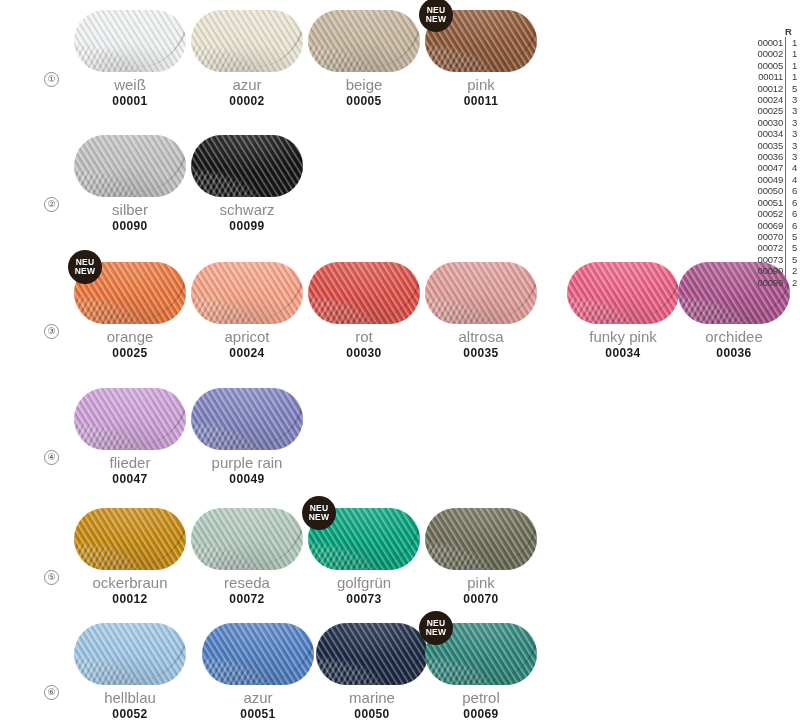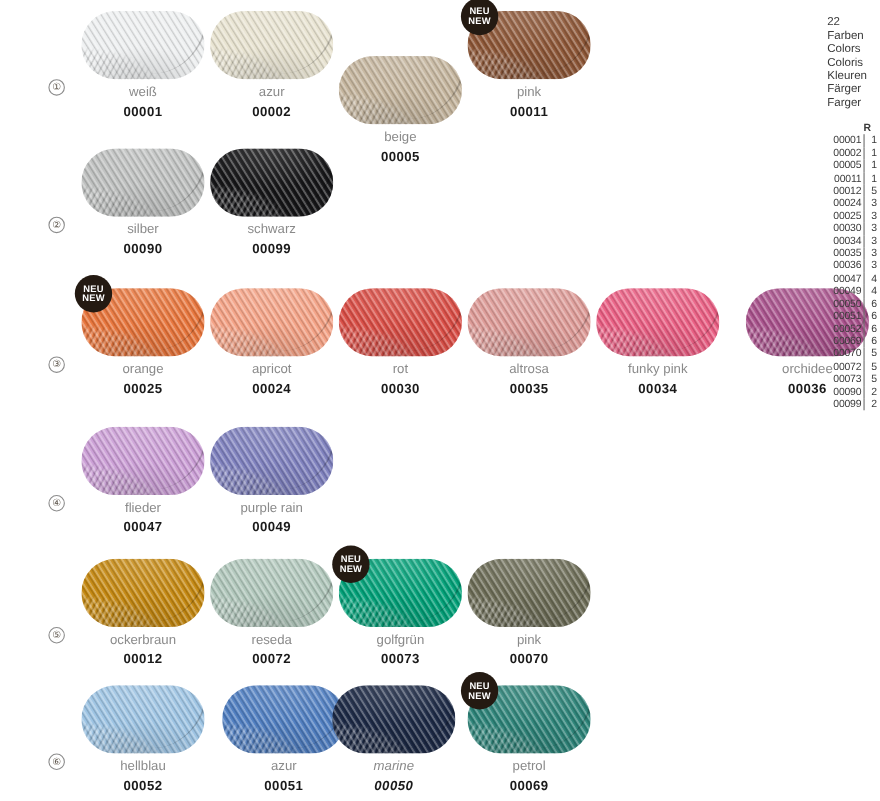--- a/index.html
+++ b/index.html
@@ -83,21 +83,21 @@
     background: #241a12; color: #fff;
     font-size: 8.5px; font-weight: bold; line-height: 9.5px;
     letter-spacing: .2px;
     display: flex; flex-direction: column;
     align-items: center; justify-content: center;
     z-index: 4;
   }
 
   .cname {
     position: absolute; top: 66px; left: 0; width: 140px;
-    text-align: center; font-size: 12px; color: #8a8a8a;
+    text-align: center; font-size: 15px; color: #8a8a8a;
   }
   .cnum {
     position: absolute; top: 84px; left: 0; width: 140px;
     text-align: center; font-size: 12px; font-weight: bold; color: #1a1a1a;
     letter-spacing: .4px;
   }
 
   
   #legend { position: absolute; left: 752px; top: 14px; width: 48px; }
   #legend .hdr { font-size: 10.5px; line-height: 12.2px; color: #3a3a3a; }
@@ -136,21 +136,21 @@
               <div class="base" style="background: rgb(232, 227, 208);"></div>
               <div class="strands"></div>
               <div class="strands2"></div>
               <div class="seam"></div>
               <div class="shade"></div>
             </div>
           </div>
           <div class="cname">azur</div>
           <div class="cnum">00002</div>
         </div>
-        <div class="cell" style="left: 294px; margin-top: 41px;">
+        <div class="cell" style="left: 294px;">
           <div class="skein-wrap">
             <div class="skein">
               <div class="base" style="background: rgb(195, 179, 155);"></div>
               <div class="strands"></div>
               <div class="strands2"></div>
               <div class="seam"></div>
               <div class="shade"></div>
             </div>
           </div>
           <div class="cname">beige</div>
@@ -254,21 +254,21 @@
               <div class="base" style="background: rgb(221, 154, 150);"></div>
               <div class="strands"></div>
               <div class="strands2"></div>
               <div class="seam"></div>
               <div class="shade"></div>
             </div>
           </div>
           <div class="cname">altrosa</div>
           <div class="cnum">00035</div>
         </div>
-        <div class="cell" style="left: 528px; text-decoration: underline;">
+        <div class="cell" style="left: 553px; text-decoration: underline;">
           <div class="skein-wrap">
             <div class="skein">
               <div class="base" style="background: rgb(234, 93, 130);"></div>
               <div class="strands"></div>
               <div class="strands2"></div>
               <div class="seam"></div>
               <div class="shade"></div>
             </div>
           </div>
           <div class="cname">funky pink</div>
@@ -397,21 +397,21 @@
               <div class="base" style="background: rgb(78, 125, 192);"></div>
               <div class="strands"></div>
               <div class="strands2"></div>
               <div class="seam"></div>
               <div class="shade"></div>
             </div>
           </div>
           <div class="cname">azur</div>
           <div class="cnum">00051</div>
         </div>
-        <div class="cell" style="left: 288px; font-style: italic;">
+        <div class="cell" style="left: 302px;">
           <div class="skein-wrap">
             <div class="skein">
               <div class="base" style="background: rgb(27, 40, 68);"></div>
               <div class="strands"></div>
               <div class="strands2"></div>
               <div class="seam"></div>
               <div class="shade"></div>
             </div>
           </div>
           <div class="cname">marine</div>
@@ -431,29 +431,20 @@
               <span>NEW</span>
             </div>
           </div>
           <div class="cname">petrol</div>
           <div class="cnum">00069</div>
         </div>
       </div>
     </div>
 
   <div id="legend">
-    <div class="hdr">
-        <div>22</div>
-        <div>Farben</div>
-        <div>Colors</div>
-        <div>Coloris</div>
-        <div>Kleuren</div>
-        <div>Färger</div>
-        <div>Farger</div>
-      </div>
     <div class="ltable">
         <div class="lhead">R</div>
         <div class="lrow">
           <span class="art">00001</span>
           <span class="sep"></span>
           <span class="val">1</span>
         </div>
         <div class="lrow">
           <span class="art">00002</span>
           <span class="sep"></span>

